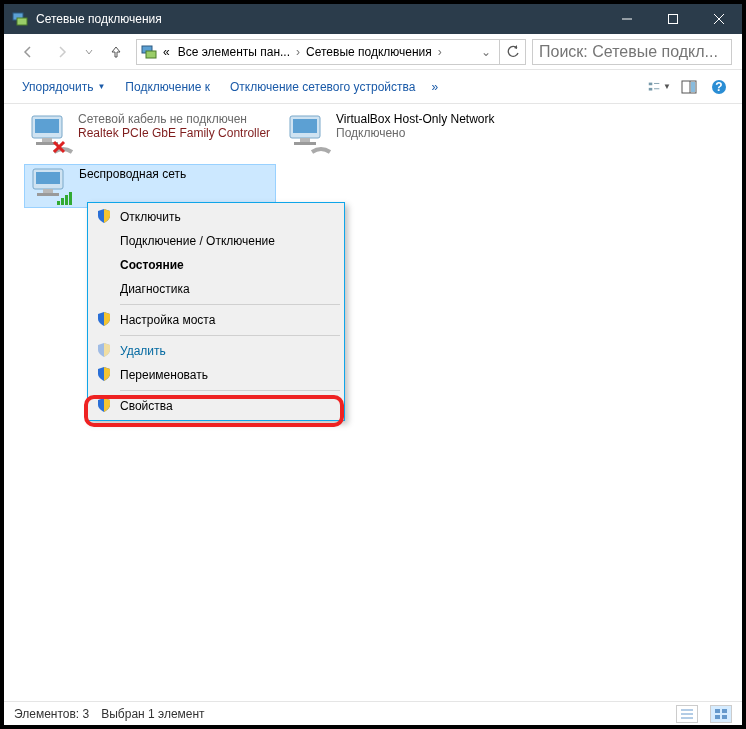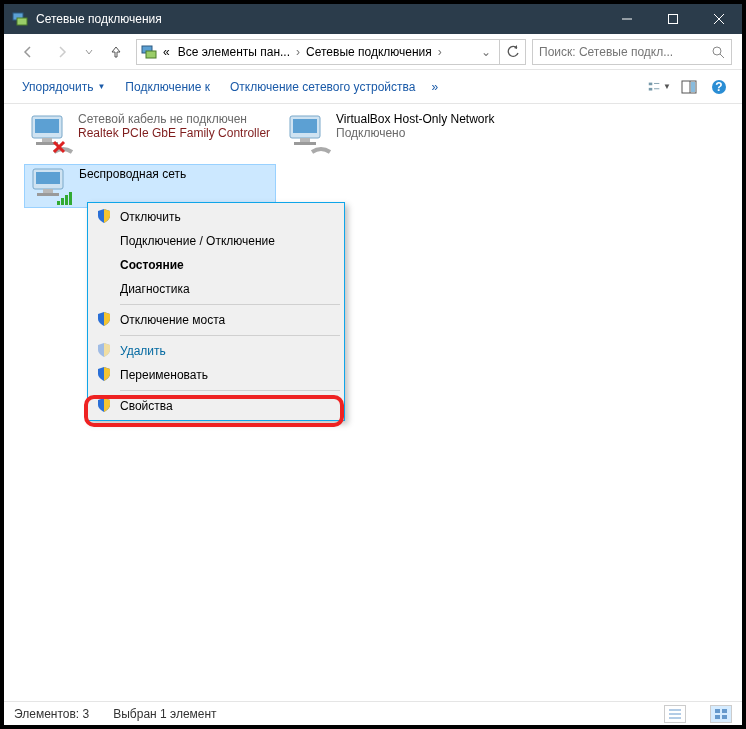--- a/index.html
+++ b/index.html
@@ -14,21 +14,21 @@
 .addrrow { height: 36px; border-bottom: 1px solid #e5e5e5; display: flex; align-items: center; padding: 0 10px; gap: 6px; }
 .navbtn { width: 28px; height: 28px; display: flex; align-items: center; justify-content: center; color: #999; border-radius: 3px; }
 .navbtn.active { color: #333; }
 .addrbar { flex: 1; height: 26px; border: 1px solid #ccc; display: flex; align-items: center; padding: 0 4px; gap: 4px; background: #fff; min-width: 0; }
 .addrbar .cpicon { width:16px; height:16px; flex-shrink:0; }
 .addrbar .crumb { padding: 0 2px; white-space: nowrap; overflow: hidden; text-overflow: ellipsis; }
 .addrbar .sep { color: #777; flex-shrink:0; }
 .addrbar .spacer { flex:1; }
 .refreshbtn { width: 26px; height: 26px; border: 1px solid #ccc; border-left:none; display:flex; align-items:center; justify-content:center; color:#555; }
 .searchbox { width: 200px; height: 26px; border: 1px solid #ccc; display: flex; align-items: center; padding: 0 6px; color: #888; gap:6px; }
-.searchbox input { border:none; outline:none; flex:1; color:#888; font-size:12px; background:transparent; }
+.searchbox input { border:none; outline:none; flex:1; color:#888; font-size:16px; background:transparent; }
 
 .cmdbar { height: 34px; border-bottom: 1px solid #e5e5e5; display: flex; align-items: center; padding: 0 10px; gap: 4px; }
 .cmditem { color: #1a5aa8; padding: 4px 8px; display:flex; align-items:center; gap:4px; }
 .cmditem .dd { font-size:8px; color:#1a5aa8; }
 .cmdspacer { flex:1; }
 .cmdicon { width:26px; height:26px; display:flex; align-items:center; justify-content:center; color:#555; border:1px solid transparent; }
 .cmdicon.help { color:#1a78d6; }
 
 .content { position: relative; height: 600px; padding: 6px; }
 .adapter { position:absolute; width: 252px; height: 48px; display:flex; padding:2px; }
@@ -40,21 +40,21 @@
 .adapter .adev { color:#7f1d1d; white-space:nowrap; overflow:hidden; text-overflow:ellipsis; }
 
 .ctxmenu { position:absolute; left:83px; top:200px; width:258px; background:#f0f0f0; border:1px solid #0ea5e9; box-shadow:3px 3px 6px rgba(0,0,0,.25); padding:2px; }
 .ctxitem { height:24px; display:flex; align-items:center; padding:0 8px 0 30px; position:relative; }
 .ctxitem.bold { font-weight:700; }
 .ctxitem.disabled { color:#0369a1; }
 .ctxsep { height:1px; background:#d0d0d0; margin:3px 2px 3px 30px; }
 .ctxitem .shield { position:absolute; left:6px; top:3px; width:16px; height:16px; }
 .highlight { position:absolute; left:80px; top:393px; width:260px; height:32px; border:4px solid #e22; border-radius:10px; pointer-events:none; }
 
-.statusbar { position:absolute; left:0; right:0; bottom:0; height:24px; border-top:1px solid #e5e5e5; display:flex; align-items:center; padding:0 10px; gap:24px; color:#333; }
+.statusbar { position:absolute; left:0; right:0; bottom:0; height:24px; border-top:1px solid #e5e5e5; display:flex; align-items:center; padding:0 10px; gap:12px; color:#333; }
 .statusbar .spacer { flex:1; }
 .sbicon { width:22px; height:18px; display:flex; align-items:center; justify-content:center; border:1px solid #ccc; }
 
 
 </style>
 </head>
 <body>
 
 <div class="titlebar">
   <svg class="ticon" viewBox="0 0 16 16">
@@ -246,21 +246,21 @@
       </div>
     <div class="ctxitem">
         <span>Диагностика</span>
       </div>
     <div class="ctxsep"></div>
     <div class="ctxitem">
       <svg class="shield" viewBox="0 0 16 16">
           <path d="M8 1 L14 3 L14 8 C14 12 8 15 8 15 C8 15 2 12 2 8 L2 3 Z" fill="#2a6fd6"></path>
           <path d="M8 1 L14 3 L14 8 C14 12 8 15 8 15 Z" fill="#f4c430"></path>
         </svg>
-      <span>Отключение моста</span>
+      <span>Настройка моста</span>
     </div>
     <div class="ctxsep"></div>
     <div class="ctxitem disabled">
       <svg class="shield" viewBox="0 0 16 16" opacity=".4">
           <path d="M8 1 L14 3 L14 8 C14 12 8 15 8 15 C8 15 2 12 2 8 L2 3 Z" fill="#2a6fd6"></path>
           <path d="M8 1 L14 3 L14 8 C14 12 8 15 8 15 Z" fill="#f4c430"></path>
         </svg>
       <span>Удалить</span>
     </div>
     <div class="ctxitem">

